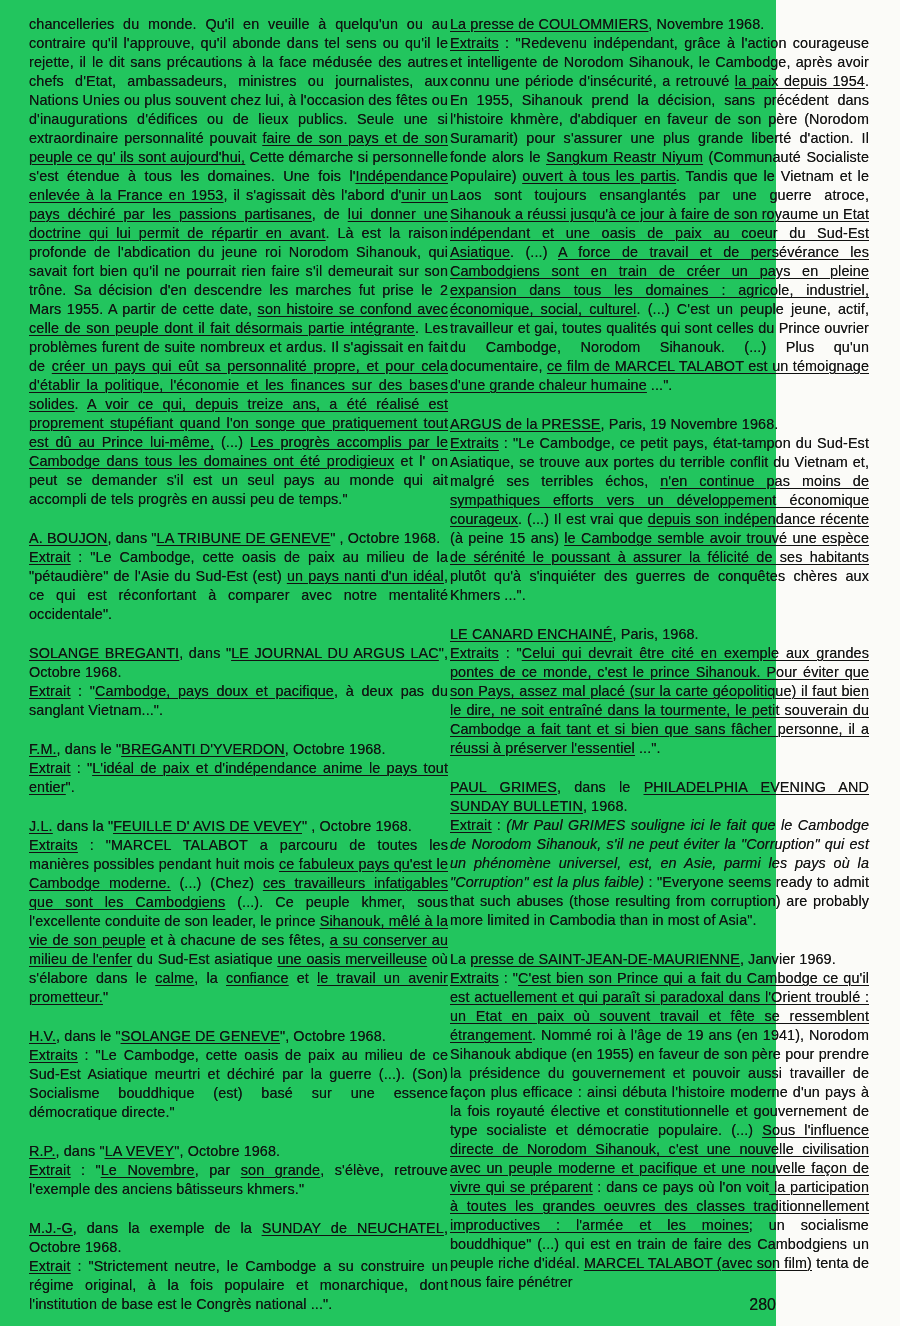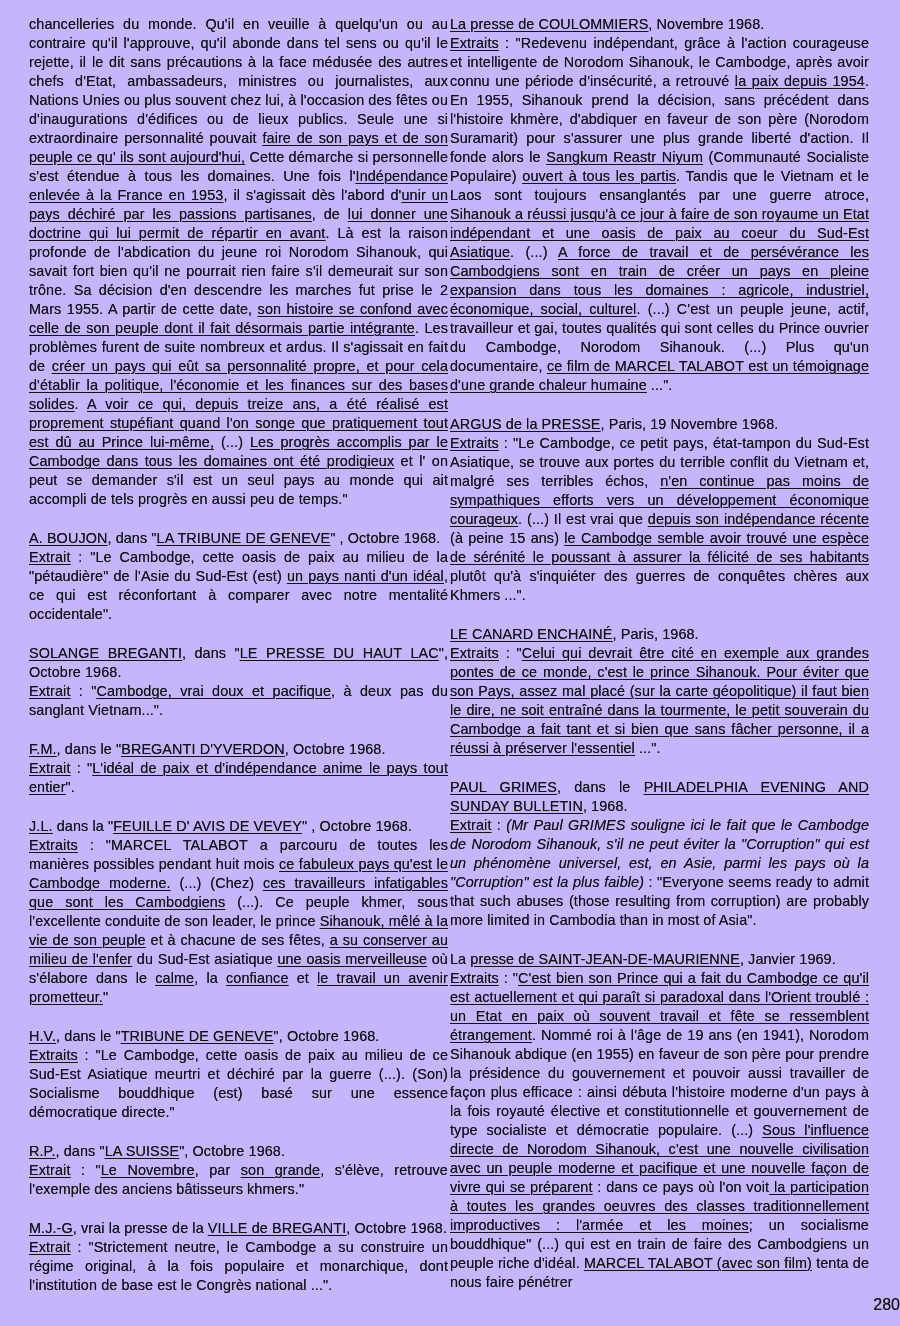--- a/index.html
+++ b/index.html
@@ -4,22 +4,22 @@
 <style>
   html, body { margin: 0; padding: 0; }
   body {
     width: 900px; height: 1326px;
     background: #fbfbf8;
     font-family: "Liberation Sans", sans-serif;
     overflow: hidden;
   }
   .page {
     position: relative;
-    width: 900px; height: 1326px;
-    background: #c4b5fd;
+    width: 776px; height: 1326px;
+    background: #22c55e;
     color: #121212;
   }
   .col {
     position: absolute;
     top: 15px;
     width: 419px;
   }
   #col-0 { left: 29px; }
   #col-1 { left: 450px; }
   p.block {
@@ -42,26 +42,26 @@
     text-shadow: 0 0 0.5px rgba(0,0,0,0.65);
   }
 </style>
 </head>
 <body>
 
 <div class="page">
   <div class="col" id="col-0">
       <p class="block"><span>chancelleries du monde. Qu'il en veuille à quelqu'un ou au contraire qu'il l'approuve, qu'il abonde dans tel sens ou qu'il le rejette, il le dit sans précautions à la face médusée des autres chefs d'Etat, ambassadeurs, ministres ou journalistes, aux Nations Unies ou plus souvent chez lui, à l'occasion des fêtes ou d'inaugurations d'édifices ou de lieux publics. Seule une si extraordinaire personnalité pouvait </span><span class="u">faire de son pays et de son peuple ce qu' ils sont aujourd'hui,</span><span> Cette démarche si personnelle s'est étendue à tous les domaines. Une fois l'</span><span class="u">Indépendance enlevée à la France en 1953</span><span>, il s'agissait dès l'abord d'</span><span class="u">unir un pays déchiré par les passions partisanes</span><span>, de </span><span class="u">lui donner une doctrine qui lui permit de répartir en avant</span><span>. Là est la raison profonde de l'abdication du jeune roi Norodom Sihanouk, qui savait fort bien qu'il ne pourrait rien faire s'il demeurait sur son trône. Sa décision d'en descendre les marches fut prise le 2 Mars 1955. A partir de cette date, </span><span class="u">son histoire se confond avec celle de son peuple dont il fait désormais partie intégrante</span><span>. Les problèmes furent de suite nombreux et ardus. Il s'agissait en fait de </span><span class="u">créer un pays qui eût sa personnalité propre, et pour cela d'établir la politique, l'économie et les finances sur des bases solides</span><span>. </span><span class="u">A voir ce qui, depuis treize ans, a été réalisé est proprement stupéfiant quand l'on songe que pratiquement tout est dû au Prince lui-même,</span><span> (...) </span><span class="u">Les progrès accomplis par le Cambodge dans tous les domaines ont été prodigieux</span><span> et l' on peut se demander s'il est un seul pays au monde qui ait accompli de tels progrès en aussi peu de temps."</span></p>
       <p class="block"><span class="u">A. BOUJON</span><span>, dans "</span><span class="u">LA TRIBUNE DE GENEVE</span><span>" , Octobre 1968.</span><br><span class="u">Extrait</span><span> : "Le Cambodge, cette oasis de paix au milieu de la "pétaudière" de l'Asie du Sud-Est (est) </span><span class="u">un pays nanti d'un idéal</span><span>, ce qui est réconfortant à comparer avec notre mentalité occidentale".</span></p>
-      <p class="block"><span class="u">SOLANGE BREGANTI</span><span>, dans "</span><span class="u">LE PRESSE DU HAUT LAC</span><span>", Octobre 1968.</span><br><span class="u">Extrait</span><span> : "</span><span class="u">Cambodge, vrai doux et pacifique</span><span>, à deux pas du sanglant Vietnam...".</span></p>
+      <p class="block"><span class="u">SOLANGE BREGANTI</span><span>, dans "</span><span class="u">LE JOURNAL DU ARGUS LAC</span><span>", Octobre 1968.</span><br><span class="u">Extrait</span><span> : "</span><span class="u">Cambodge, pays doux et pacifique</span><span>, à deux pas du sanglant Vietnam...".</span></p>
       <p class="block"><span class="u">F.M.</span><span>, dans le "</span><span class="u">BREGANTI D'YVERDON</span><span>, Octobre 1968.</span><br><span class="u">Extrait</span><span> : "</span><span class="u">L'idéal de paix et d'indépendance anime le pays tout entier</span><span>".</span></p>
       <p class="block"><span class="u">J.L.</span><span> dans la "</span><span class="u">FEUILLE D' AVIS DE VEVEY</span><span>" , Octobre 1968.</span><br><span class="u">Extraits</span><span> : "MARCEL TALABOT a parcouru de toutes les manières possibles pendant huit mois </span><span class="u">ce fabuleux pays qu'est le Cambodge moderne.</span><span> (...) (Chez) </span><span class="u">ces travailleurs infatigables que sont les Cambodgiens</span><span> (...). Ce peuple khmer, sous l'excellente conduite de son leader, le prince </span><span class="u">Sihanouk, mêlé à la vie de son peuple</span><span> et à chacune de ses fêtes, </span><span class="u">a su conserver au milieu de l'enfer</span><span> du Sud-Est asiatique </span><span class="u">une oasis merveilleuse</span><span> où s'élabore dans le </span><span class="u">calme</span><span>, la </span><span class="u">confiance</span><span> et </span><span class="u">le travail un avenir prometteur.</span><span>"</span></p>
-      <p class="block"><span class="u">H.V.</span><span>, dans le "</span><span class="u">TRIBUNE DE GENEVE</span><span>", Octobre 1968.</span><br><span class="u">Extraits</span><span> : "Le Cambodge, cette oasis de paix au milieu de ce Sud-Est Asiatique meurtri et déchiré par la guerre (...). (Son) Socialisme bouddhique (est) basé sur une essence démocratique directe."</span></p>
-      <p class="block"><span class="u">R.P.</span><span>, dans "</span><span class="u">LA SUISSE</span><span>", Octobre 1968.</span><br><span class="u">Extrait</span><span> : "</span><span class="u">Le Novembre</span><span>, par </span><span class="u">son grande</span><span>, s'élève, retrouve l'exemple des anciens bâtisseurs khmers."</span></p>
-      <p class="block"><span class="u">M.J.-G</span><span>, vrai la presse de la </span><span class="u">VILLE de BREGANTI</span><span>, Octobre 1968.</span><br><span class="u">Extrait</span><span> : "Strictement neutre, le Cambodge a su construire un régime original, à la fois populaire et monarchique, dont l'institution de base est le Congrès national ...".</span></p>
+      <p class="block"><span class="u">H.V.</span><span>, dans le "</span><span class="u">SOLANGE DE GENEVE</span><span>", Octobre 1968.</span><br><span class="u">Extraits</span><span> : "Le Cambodge, cette oasis de paix au milieu de ce Sud-Est Asiatique meurtri et déchiré par la guerre (...). (Son) Socialisme bouddhique (est) basé sur une essence démocratique directe."</span></p>
+      <p class="block"><span class="u">R.P.</span><span>, dans "</span><span class="u">LA VEVEY</span><span>", Octobre 1968.</span><br><span class="u">Extrait</span><span> : "</span><span class="u">Le Novembre</span><span>, par </span><span class="u">son grande</span><span>, s'élève, retrouve l'exemple des anciens bâtisseurs khmers."</span></p>
+      <p class="block"><span class="u">M.J.-G</span><span>, dans la exemple de la </span><span class="u">SUNDAY de NEUCHATEL</span><span>, Octobre 1968.</span><br><span class="u">Extrait</span><span> : "Strictement neutre, le Cambodge a su construire un régime original, à la fois populaire et monarchique, dont l'institution de base est le Congrès national ...".</span></p>
     </div>
   <div class="col" id="col-1">
       <p class="block"><span class="u">La presse de COULOMMIERS</span><span>, Novembre 1968.</span><br><span class="u">Extraits</span><span> : "Redevenu indépendant, grâce à l'action courageuse et intelligente de Norodom Sihanouk, le Cambodge, après avoir connu une période d'insécurité, a retrouvé </span><span class="u">la paix depuis 1954</span><span>. En 1955, Sihanouk prend la décision, sans précédent dans l'histoire khmère, d'abdiquer en faveur de son père (Norodom Suramarit) pour s'assurer une plus grande liberté d'action. Il fonde alors le </span><span class="u">Sangkum Reastr Niyum</span><span> (Communauté Socialiste Populaire) </span><span class="u">ouvert à tous les partis</span><span>. Tandis que le Vietnam et le Laos sont toujours ensanglantés par une guerre atroce, </span><span class="u">Sihanouk a réussi jusqu'à ce jour à faire de son royaume un Etat indépendant et une oasis de paix au coeur du Sud-Est  Asiatique</span><span>. (...) </span><span class="u">A force de travail et de persévérance les Cambodgiens sont en train de créer un pays en pleine expansion dans tous les domaines : agricole, industriel, économique, social, culturel</span><span>. (...) C'est un peuple jeune, actif, travailleur et gai, toutes qualités qui sont celles du Prince ouvrier du Cambodge, Norodom Sihanouk. (...) Plus qu'un documentaire, </span><span class="u">ce film de MARCEL TALABOT est un témoignage d'une grande chaleur humaine</span><span> ...".</span></p>
       <p class="block"><span class="u">ARGUS de la PRESSE</span><span>, Paris, 19 Novembre 1968.</span><br><span class="u">Extraits</span><span> : "Le Cambodge, ce petit pays, état-tampon du Sud-Est Asiatique, se trouve aux portes du terrible conflit du Vietnam et, malgré ses terribles échos, </span><span class="u">n'en continue pas moins de sympathiques efforts vers un développement économique courageux</span><span>. (...) Il est vrai que </span><span class="u">depuis son indépendance récente</span><span> (à peine 15 ans) </span><span class="u">le Cambodge semble avoir trouvé une espèce de sérénité le poussant à assurer la félicité de ses habitants</span><span> plutôt qu'à s'inquiéter des guerres de conquêtes chères aux Khmers ...".</span></p>
       <p class="block"><span class="u">LE CANARD ENCHAINÉ</span><span>, Paris, 1968.</span><br><span class="u">Extraits</span><span> : "</span><span class="u">Celui qui devrait être cité en exemple aux grandes pontes de ce monde, c'est le prince Sihanouk. Pour éviter que son Pays, assez mal placé (sur la carte géopolitique) il faut bien le dire, ne soit entraîné dans la tourmente, le petit souverain du Cambodge a fait tant et si bien que sans fâcher personne, il a réussi à préserver l'essentiel</span><span> ...".</span></p>
       <p class="block"><span class="u">PAUL GRIMES</span><span>, dans le </span><span class="u">PHILADELPHIA EVENING AND SUNDAY BULLETIN</span><span>, 1968.</span><br><span class="u">Extrait</span><span> : </span><span class="i">(Mr Paul GRIMES souligne ici le fait que le Cambodge de Norodom Sihanouk, s'il ne peut éviter la "Corruption" qui est un phénomène universel, est, en Asie, parmi les pays où la "Corruption" est la plus faible)</span><span> : "Everyone seems ready to admit that such abuses (those resulting from corruption) are probably more limited in Cambodia than in most of Asia".</span></p>
       <p class="block"><span>La </span><span class="u">presse de SAINT-JEAN-DE-MAURIENNE</span><span>, Janvier 1969.</span><br><span class="u">Extraits</span><span> : "</span><span class="u">C'est bien son Prince qui a fait du Cambodge ce qu'il est actuellement et qui paraît si paradoxal dans l'Orient troublé : un Etat en paix où souvent travail et fête se ressemblent étrangement</span><span>. Nommé roi à l'âge de 19 ans (en 1941), Norodom Sihanouk abdique (en 1955) en faveur de son père pour prendre la présidence du gouvernement et pouvoir aussi travailler de façon plus efficace : ainsi débuta l'histoire moderne d'un pays à la fois royauté élective et constitutionnelle et gouvernement de type socialiste et démocratie populaire. (...) </span><span class="u">Sous l'influence directe de Norodom Sihanouk, c'est une nouvelle civilisation avec un peuple moderne et pacifique et une nouvelle façon de vivre qui se préparent</span><span> : dans ce pays où l'on voit</span><span class="u"> la participation à toutes les grandes oeuvres des classes traditionnellement improductives : l'armée et les moines</span><span>; un socialisme bouddhique" (...) qui est en train de faire des Cambodgiens un peuple riche d'idéal. </span><span class="u">MARCEL TALABOT (avec son film)</span><span> tenta de nous faire pénétrer</span></p>
     </div>
   <div class="page-number">280</div>
 </div>

